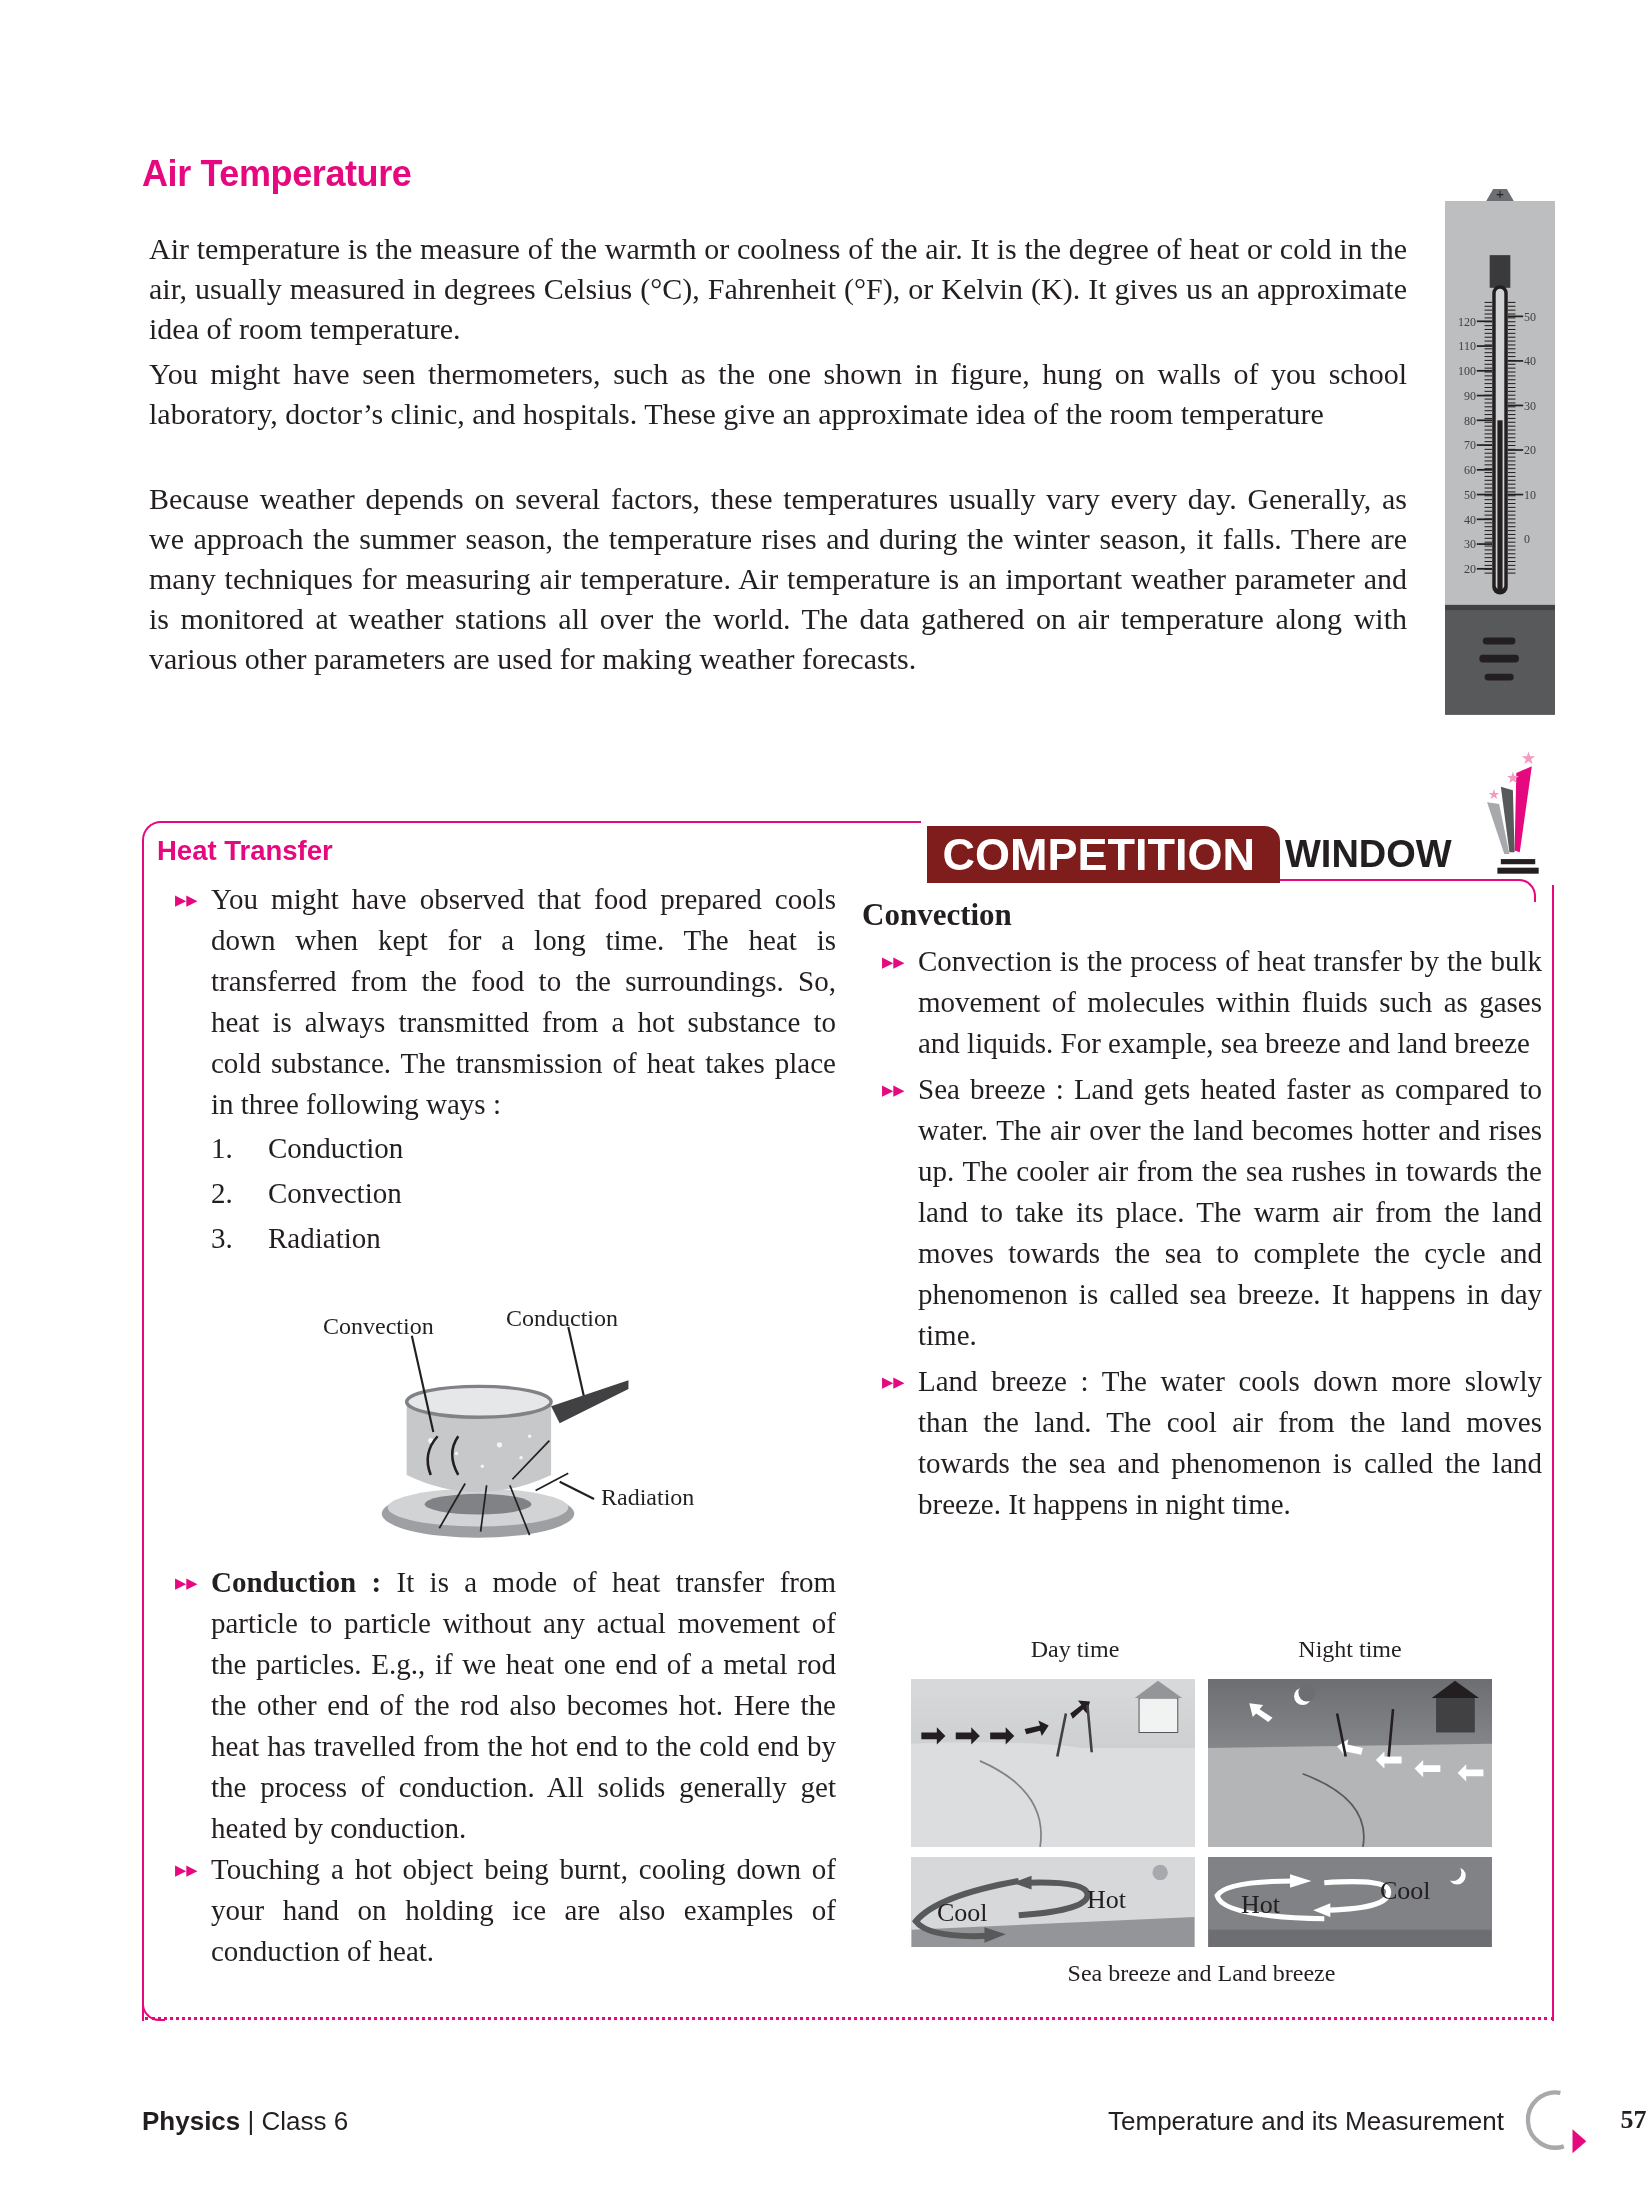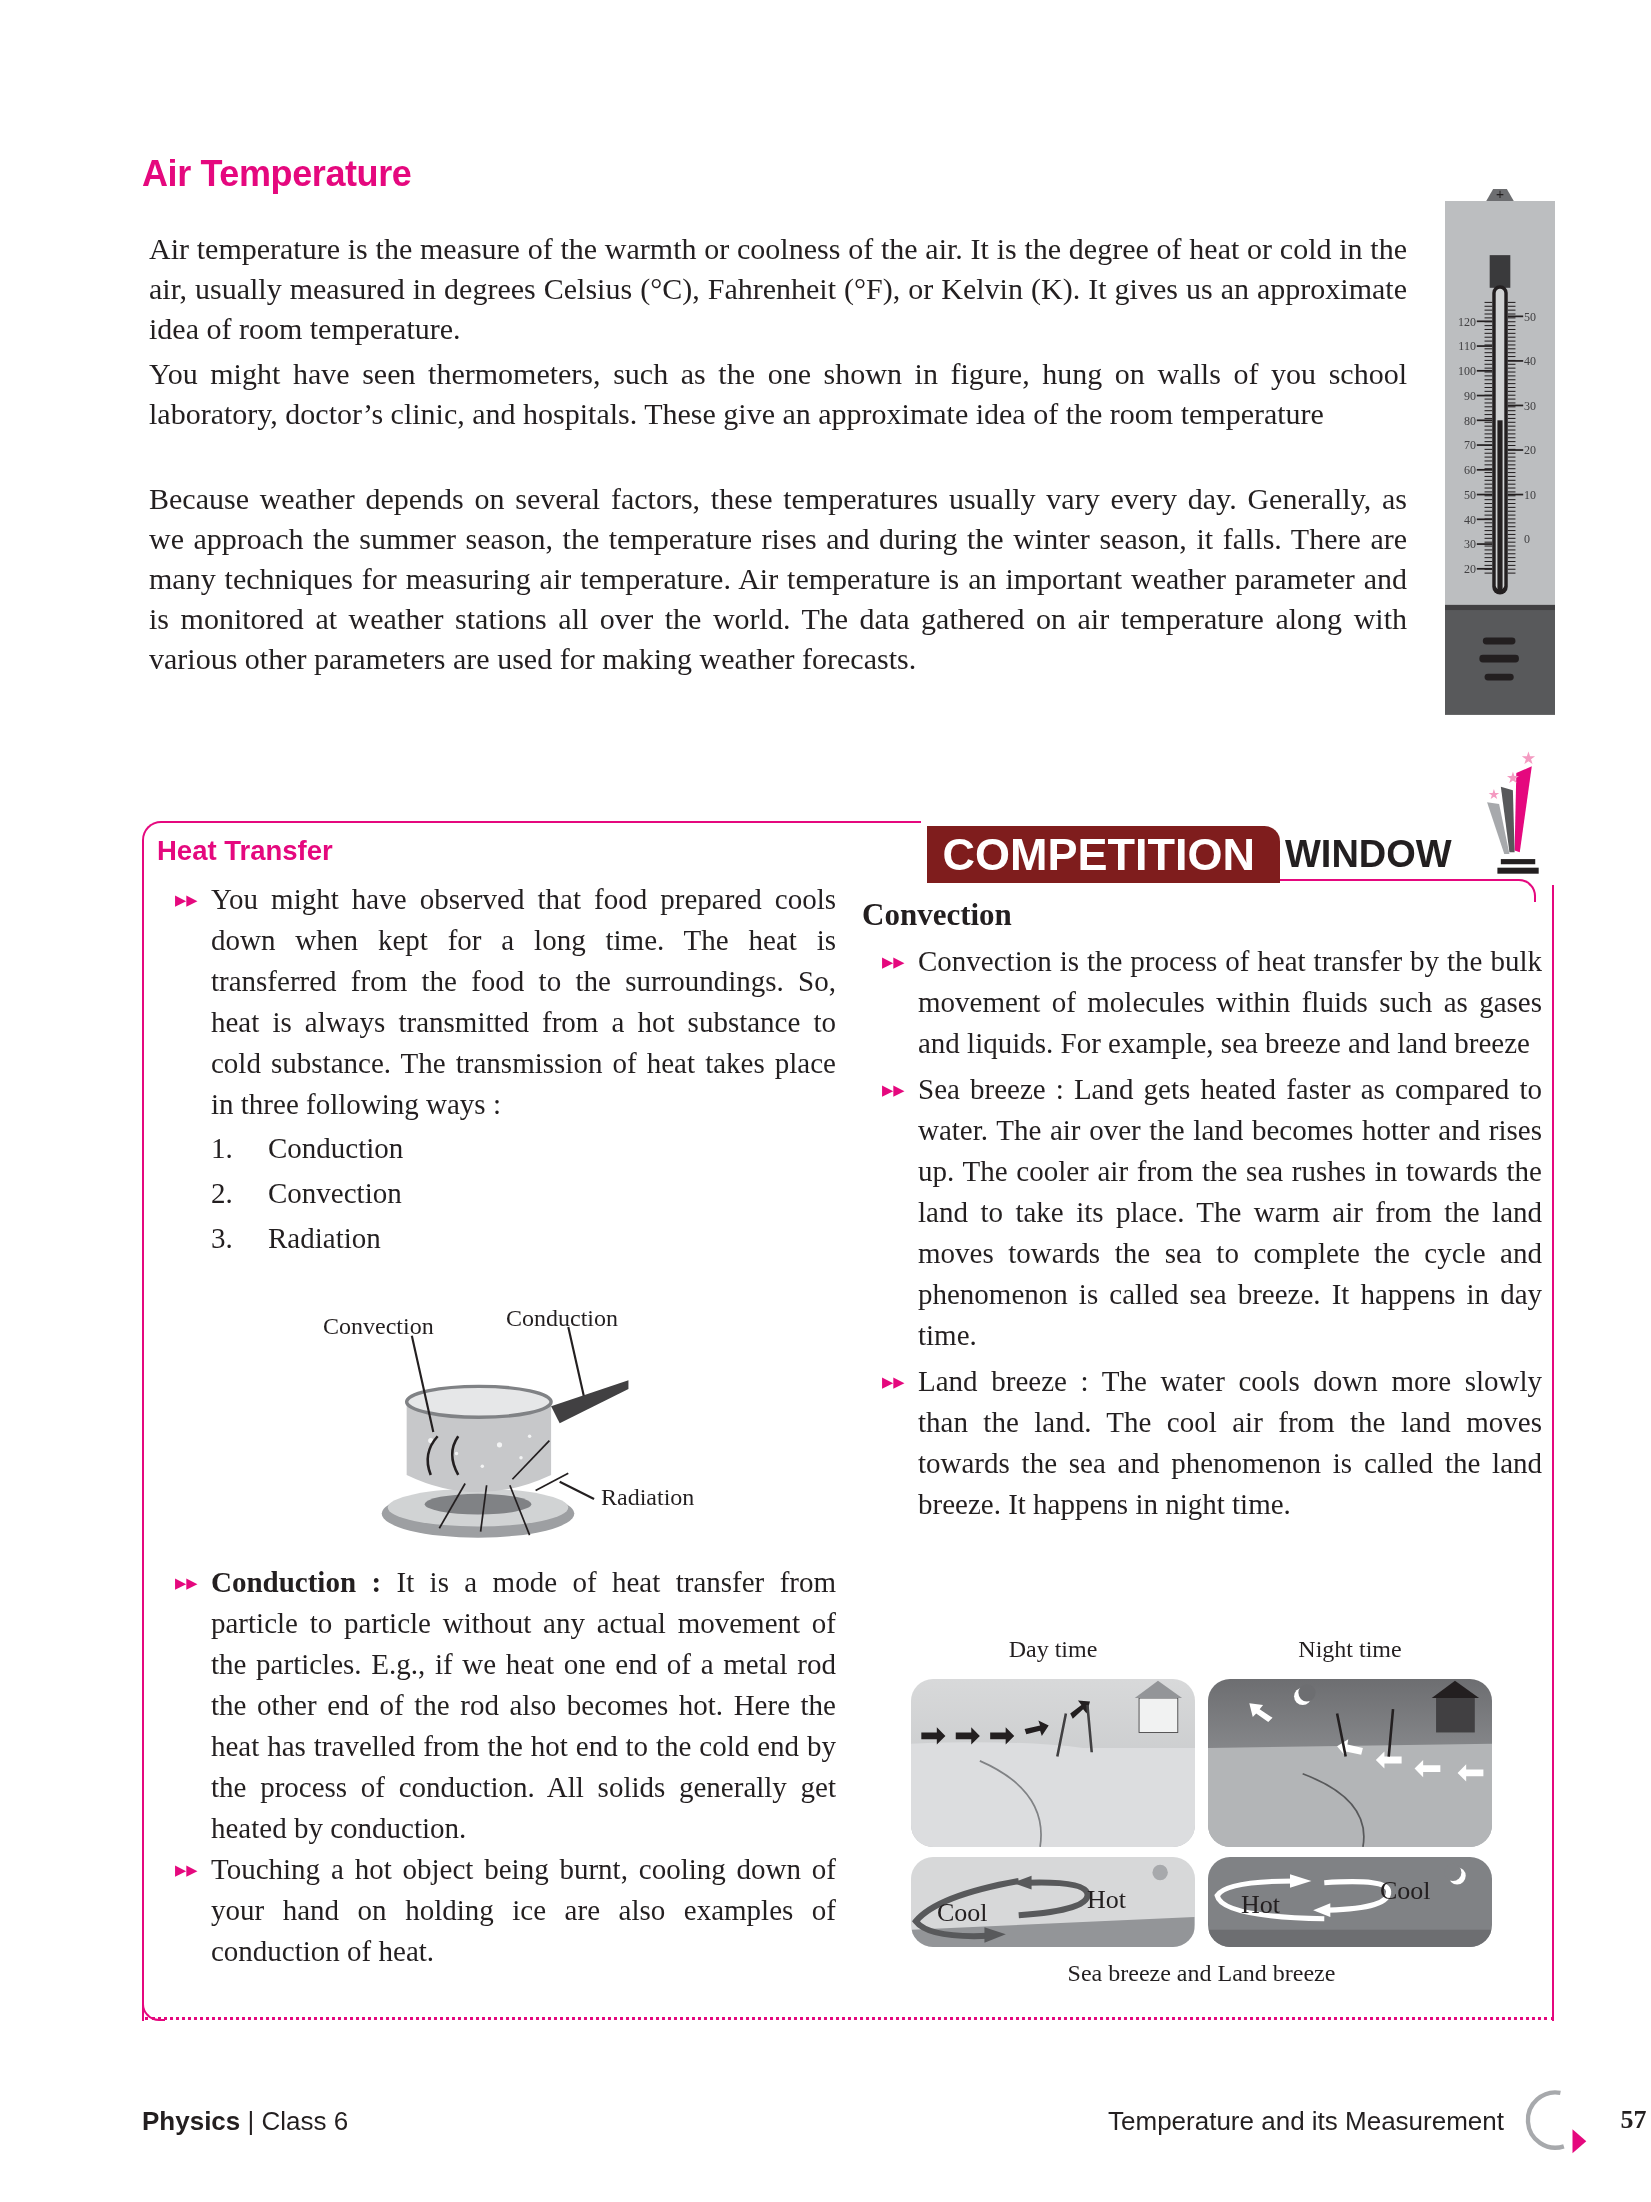--- a/index.html
+++ b/index.html
@@ -22,21 +22,21 @@
   .bullet { position:absolute; left:-36px; top:0; color:#e5087e; font-size:22.4px; }
   .lc { left:211px; top:879px; width:625px; }
   .ol { margin:0; padding:0; list-style:none; }
   .ol li { height:45px; }
   .ol .num { display:inline-block; width:57px; }
   .pot { left:310px; top:1303px; width:422px; height:245px; }
   .pot-lbl { font-size:24px; color:#231f20; }
   .lc2 { left:211px; top:1562px; width:625px; }
   .rc-h { left:862px; top:897px; font-size:31px; font-weight:bold; }
   .rc { left:918px; top:941px; width:624px; }
-  .img { background:#cfcfcf; overflow:hidden;border-radius:22px; }
+  .img { background:#cfcfcf; overflow:hidden; }
   .cap { font-size:24px; text-align:center; }
   .footer-l { left:142px; top:2106px; font-family:Liberation Sans, sans-serif; font-size:26px; }
   .footer-r { left:1084px; top:2106px; width:420px; text-align:right; font-family:"Liberation Sans", sans-serif; font-size:26px; }
   .pg { left:1519px; top:2086px; width:69px; height:69px; }
   .pg-num { left:1612px; top:2105px; width:43px; text-align:center; font-family:Liberation Serif, serif; font-weight:bold; font-size:26px; }
 </style>
 </head>
 <body>
 
 <div class="abs h1">Air Temperature</div>
@@ -307,21 +307,21 @@
   <p><span class="bullet">▸▸</span><span>Touching a hot object being burnt, cooling down of your hand on holding ice are also examples of conduction of heat.</span></p>
 </div>
 
 <div class="abs rc-h">Convection</div>
 <div class="abs col rc">
   <p><span class="bullet">▸▸</span><span>Convection is the process of heat transfer by the bulk movement of molecules within fluids such as gases and liquids. For example, sea breeze and land breeze</span></p>
   <p style="margin-top:5.2px"><span class="bullet">▸▸</span><span>Sea breeze : Land gets heated faster as compared to water. The air over the land becomes hotter and rises up. The cooler air from the sea rushes in towards the land to take its place. The warm air from the land moves towards the sea to complete the cycle and phenomenon is called sea breeze. It happens in day time.</span></p>
   <p style="margin-top:5.2px"><span class="bullet">▸▸</span><span>Land breeze : The water cools down more slowly than the land. The cool air from the land moves towards the sea and phenomenon is called the land breeze. It happens in night time.</span></p>
 </div>
 
-<div class="abs cap" style="left:911px;top:1636px;width:284px">Day time</div>
+<div class="abs cap" style="left:933px;top:1636px;width:284px">Day time</div>
 <div class="abs cap" style="left:1208px;top:1636px;width:284px">Night time</div>
 
 <div class="abs img" style="left:911px;top:1679px;width:284px;height:168px;background:linear-gradient(#d8d9da,#bfc1c3)">
   <svg width="284" height="168" viewBox="0 0 330 195">
     <path d="M0 75 Q120 70 200 80 L330 80 L330 195 L0 195 Z" fill="#dcdddf"></path>
     <path d="M80 95 Q160 130 150 195" stroke="#808285" stroke-width="2" fill="none"></path>
     <rect x="265" y="22" width="45" height="40" fill="#f1f2f2" stroke="#414042"></rect>
     <polygon points="260,22 287,2 315,22" fill="#939598"></polygon>
     <g fill="#231f20">
         <polygon points="12,62 30,62 30,56 40,66 30,76 30,70 12,70"></polygon>

